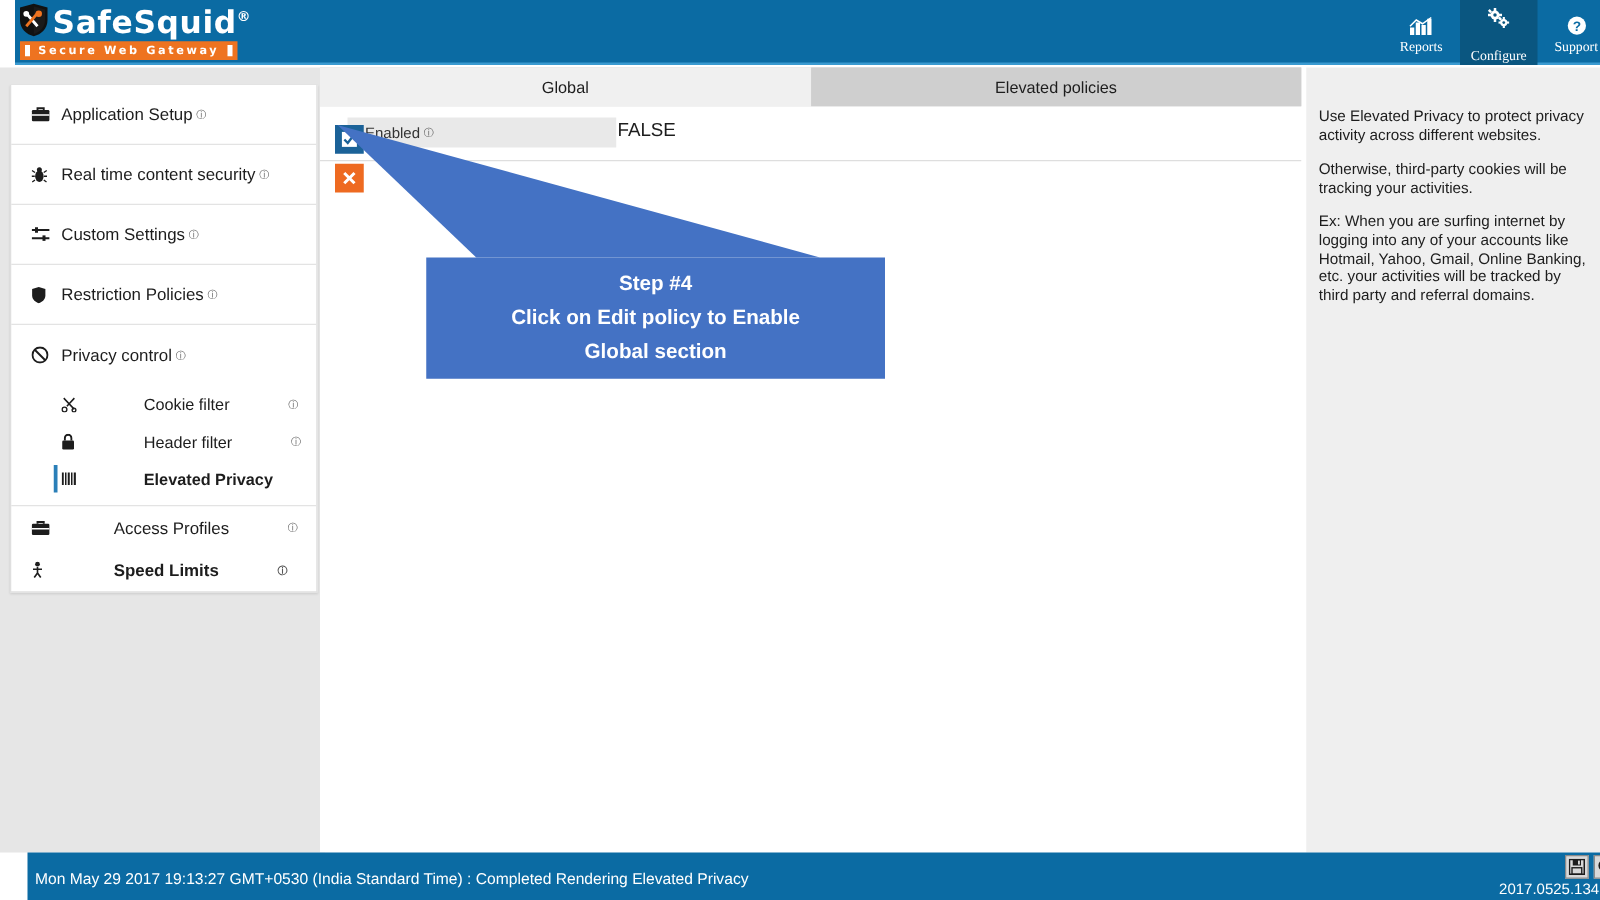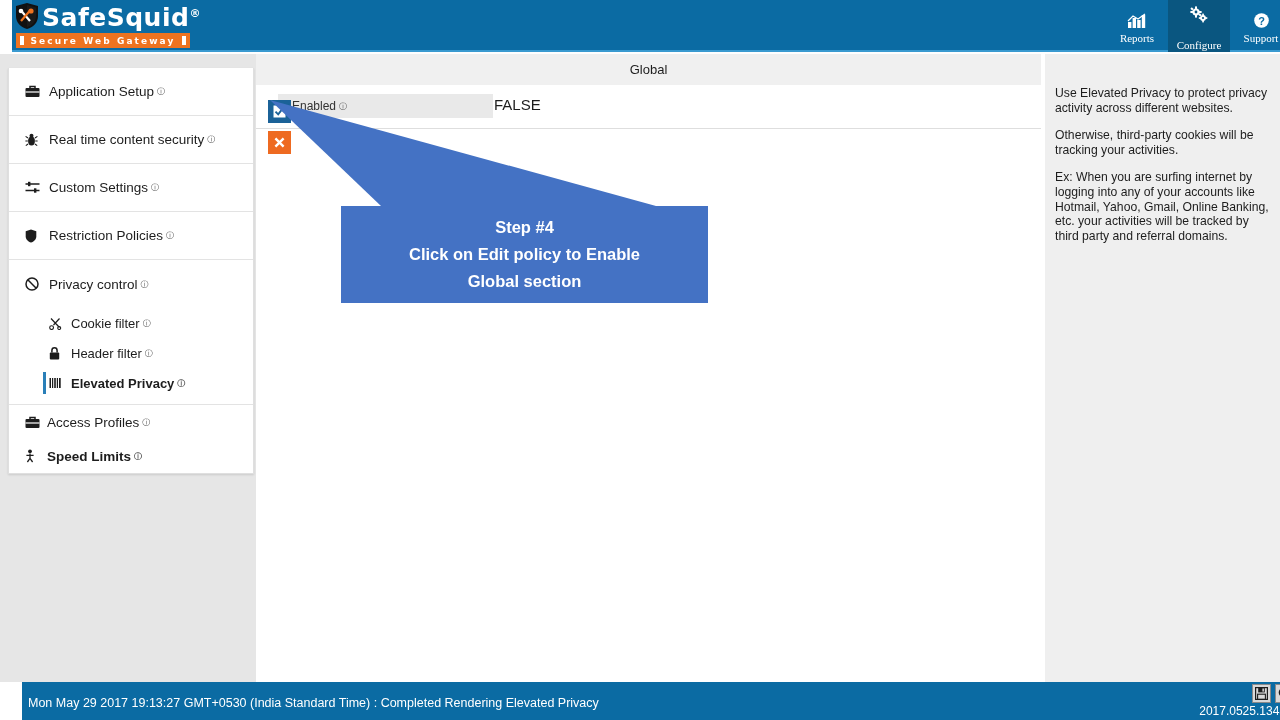--- a/index.html
+++ b/index.html
@@ -110,20 +110,21 @@
     cursor: pointer;
     font-size: 13.5px;
     color: #1d1d1d;
   }
   .side-item:last-child { border-bottom: none; font-weight: bold; }
   .side-item.sub {
     height: 30px;
     border-bottom: none;
     padding-left: 40px;
     font-size: 13px;
+    gap: 44px;
   }
   .side-item.group-start { border-bottom: none; }
   .side-group {
     border-bottom: 1px solid #e3e3e3;
     padding-bottom: 6px;
   }
   .side-item .s-ico {
     width: 20px; min-width: 20px;
     display: inline-flex; align-items: center; justify-content: flex-start;
     margin-right: 4px;
@@ -492,20 +493,23 @@
     </div>
 
   </div>
 
   <div class="content">
 
     <div class="tabbar">
       <div class="tab active">
         <span>Global</span>
       </div>
+      <div class="tab">
+        <span>Elevated policies</span>
+      </div>
     </div>
 
     <div class="row-enabled">
       <div class="lbl-box">
         <span>Enabled</span>
         <span class="info-sup">ⓘ</span>
       </div>
       <div class="val-false">FALSE</div>
     </div>
 

